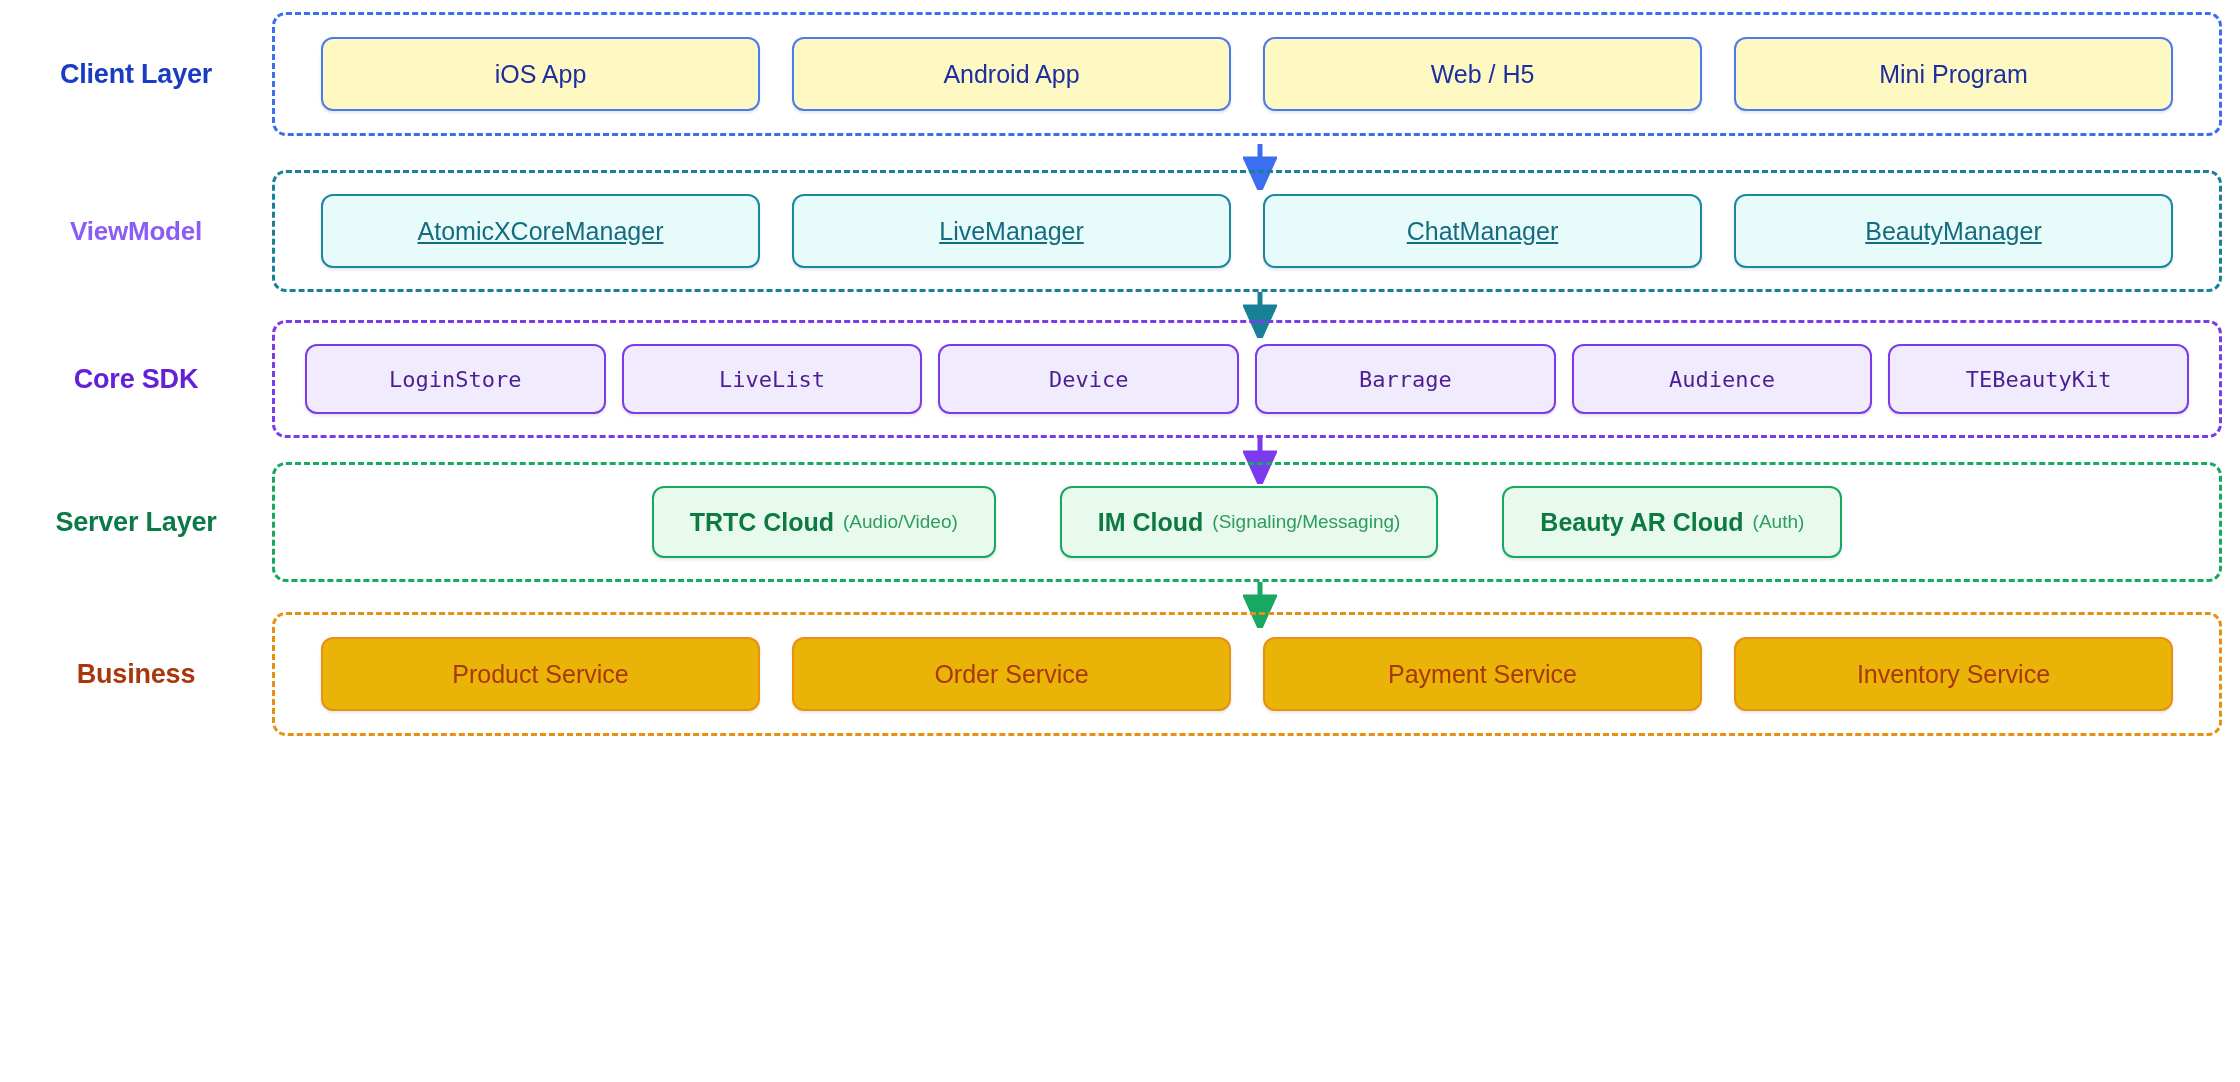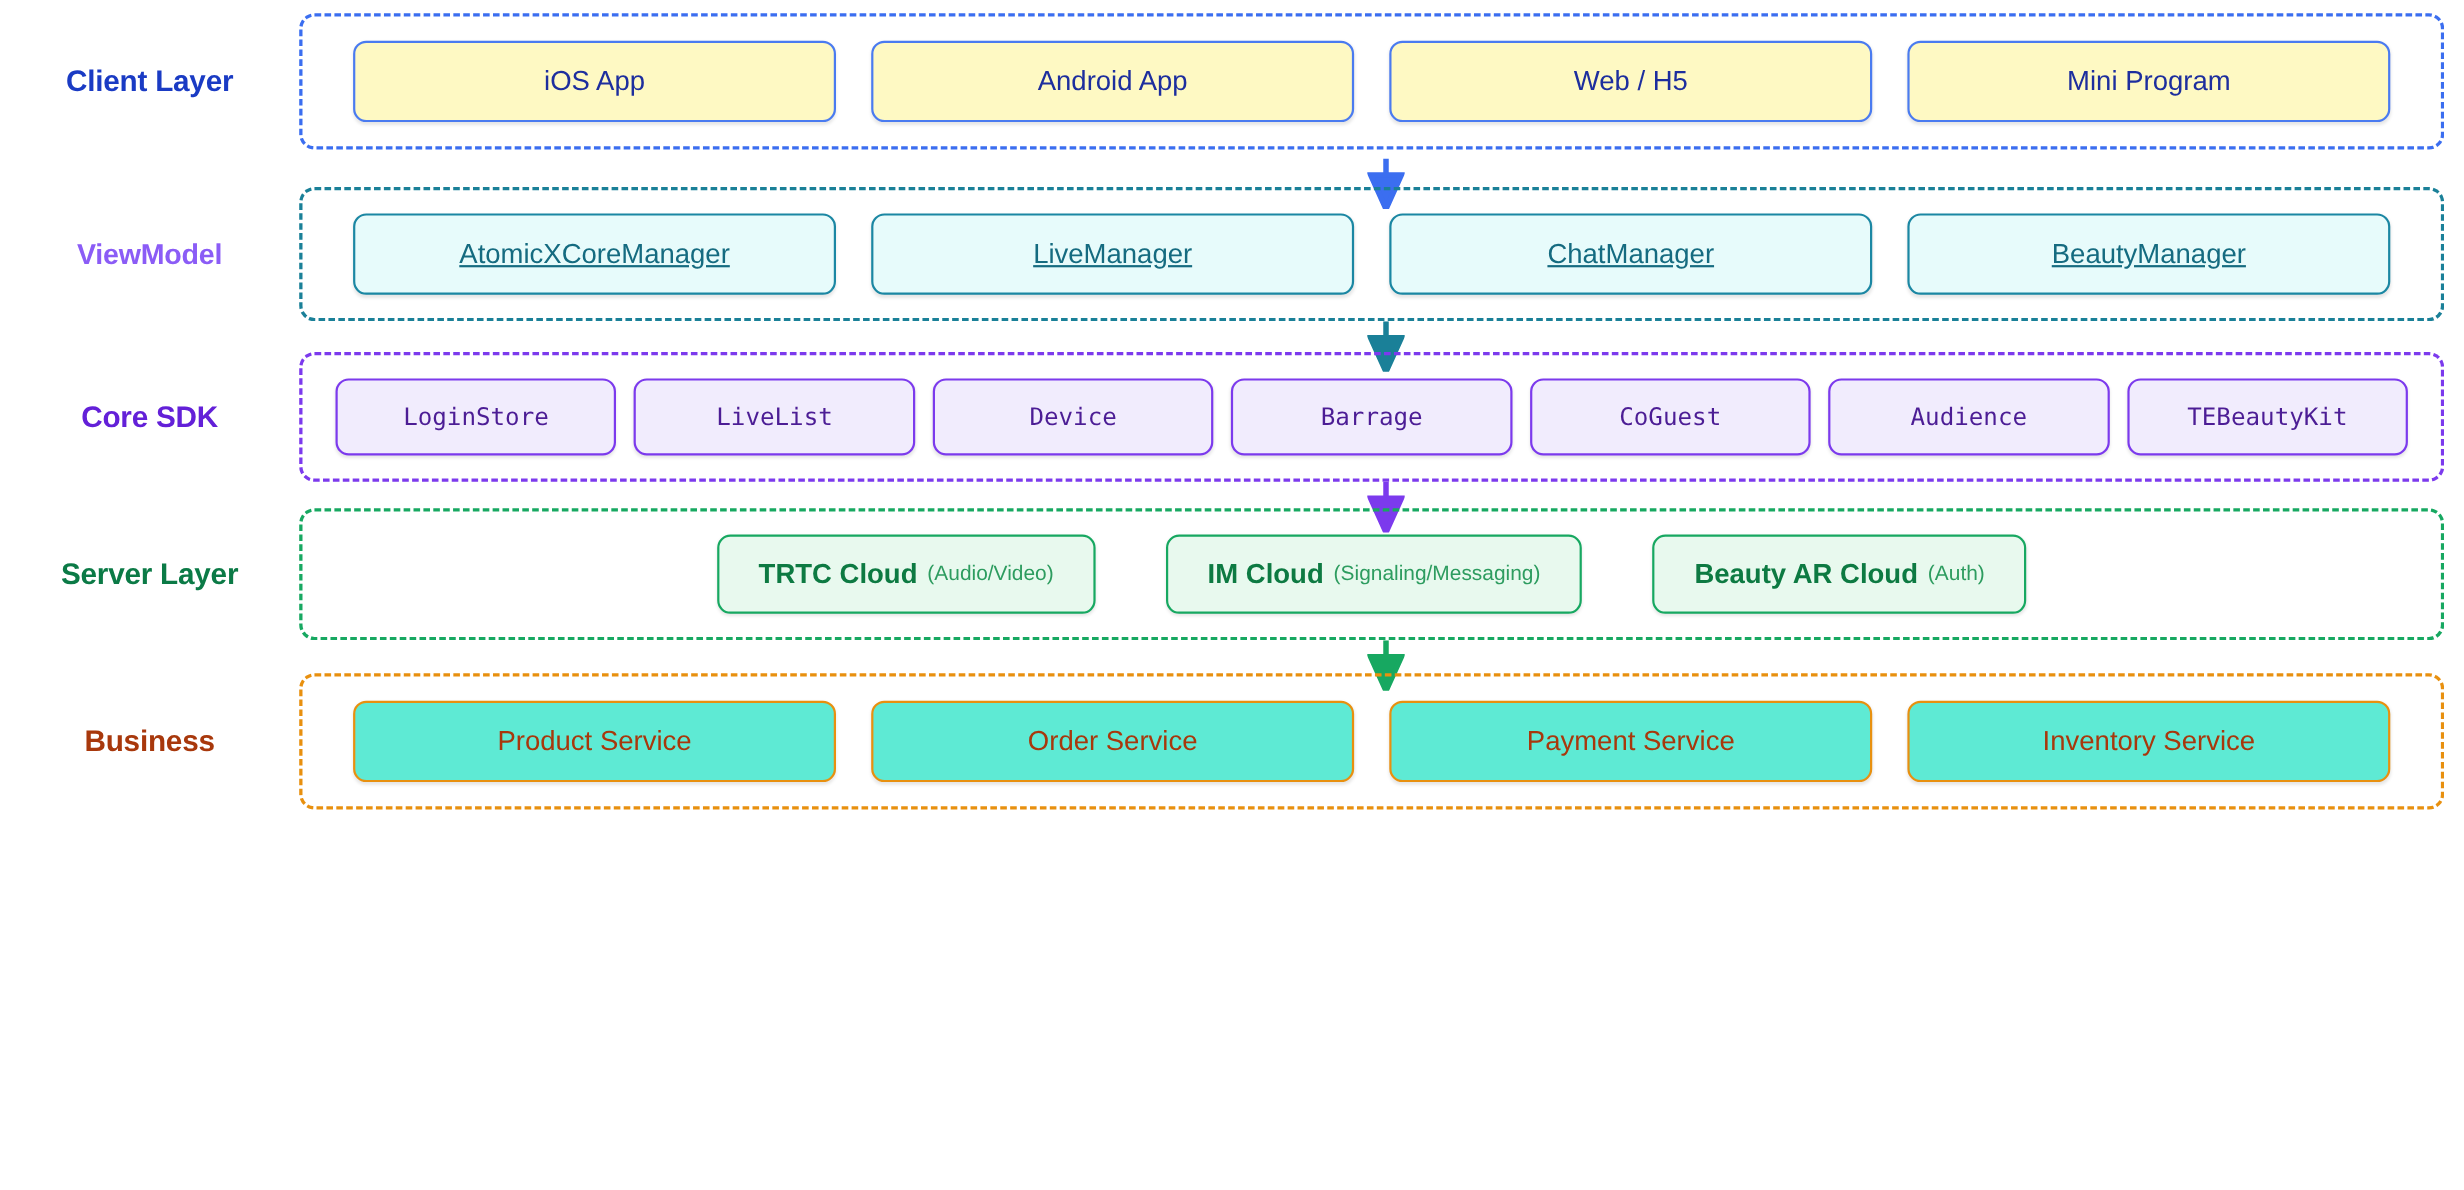--- a/index.html
+++ b/index.html
@@ -126,21 +126,21 @@
     font-size: 19px;
     margin-left: 9px;
     color: #2d9c5f;
   }
 
   
   .row-business          { top: 612px; height: 124px; }
   .row-business .layer-label { color: #a8380c; }
   .row-business .layer-band  { border-color: #e8900f; }
   .row-business .node {
-    background: #5eead4;
+    background: #eab308;
     border-color: #e8900f;
     color: #a8380c;
     margin: 0 16px;
   }
 
   
   .arrow {
     position: absolute;
     left: 1243px;
     width: 34px;
@@ -214,23 +214,20 @@
       <div class="node">
         <span>LiveList</span>
       </div>
       <div class="node">
         <span>Device</span>
       </div>
       <div class="node">
         <span>Barrage</span>
       </div>
       <div class="node">
-        <span>CoGuest</span>
-      </div>
-      <div class="node">
         <span>Audience</span>
       </div>
       <div class="node">
         <span>TEBeautyKit</span>
       </div>
     </div>
   </div>
 
   <div class="arrow arrow-3">
     <svg viewBox="0 0 34 46">

